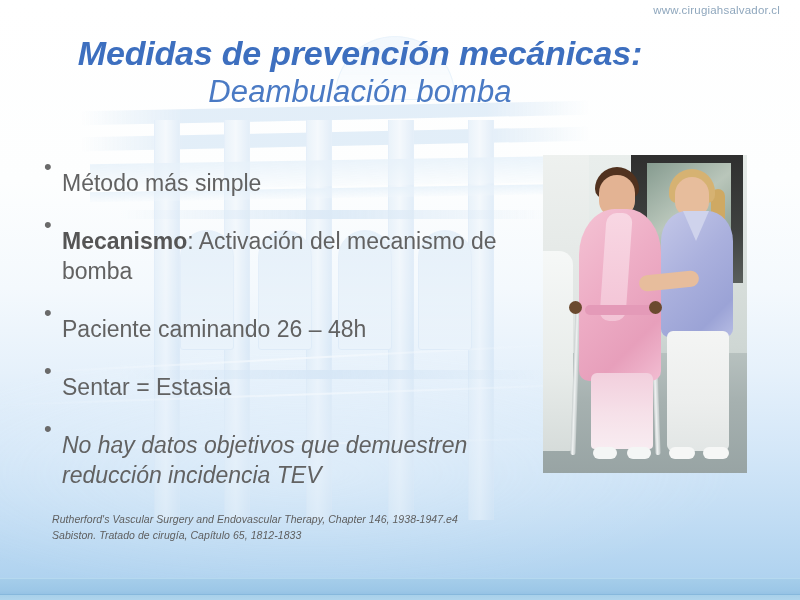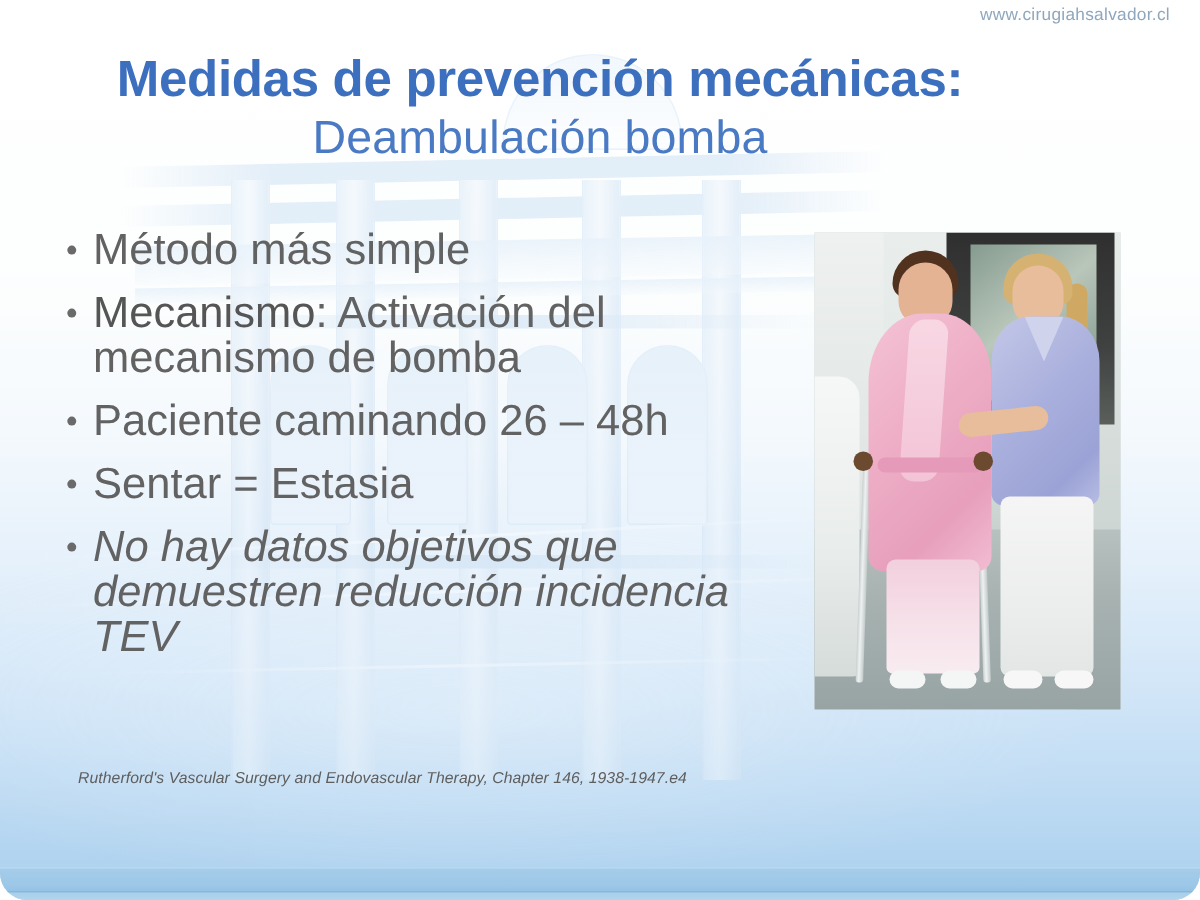--- a/index.html
+++ b/index.html
@@ -15,21 +15,20 @@
       linear-gradient(to bottom,
         #ffffff 0%,
         #fdfefe 30%,
         #f4f9fd 48%,
         #e6f1fb 62%,
         #d4e7f8 75%,
         #c2ddf4 86%,
         #b2d4f0 95%,
         #a9cfee 100%);
     overflow:hidden;
-    border-radius:18px;
   }
   #wm-wrap {
     position:absolute; left:0; top:0; width:800px; height:600px;
     opacity:.55; pointer-events:none;
   }
   .wm-building {
     position:absolute;
     left:120px; top:10px;
     width:430px; height:520px;
   }
@@ -77,21 +76,21 @@
   #site-url {
     position:absolute; right:20px; top:4px;
     font-size:11.5px; letter-spacing:.2px;
     color:#8fa7bd;
     font-family:"Liberation Sans", sans-serif;
   }
 
   
   #title-block {
     position:absolute; left:0; top:36px; width:720px;
-    text-align:center; line-height:1.04;
+    text-align:center; line-height:1.04;font-style:italic;
   }
   #title-line1 {
     display:block;
     font-size:34px; font-weight:bold;
     color:#3d6fbf;
     letter-spacing:-.2px;
   }
   #title-line2 {
     display:block;
     font-size:31px; font-weight:normal;
@@ -110,25 +109,26 @@
   }
   .bullet .dot {
     flex:0 0 auto;
     width:18px;
     color:#6a6a6a;
     font-size:22px;
     line-height:30px;
   }
   .bullet .txt {
     flex:1 1 auto;
-    font-size:29px;
+    font-size:23px;
     line-height:30px;
     color:#626262;
-  }
-  .bullet .txt b { color:#555555; font-weight:normal; }
+    margin-top:16px;
+  }
+  .bullet .txt b { color:#555555; font-weight:bold; }
   .bullet.italic .txt { font-style:italic; }
 
   
   #photo {
     position:absolute;
     left:543px; top:155px;
     width:204px; height:318px;
     overflow:hidden;
     background:#cfd8d6;
     box-shadow:0 0 0 0 rgba(0,0,0,0);
@@ -366,19 +366,20 @@
     <div class="n-arm"></div>
     <div class="n-shoe" style="left:126px;"></div>
     <div class="n-shoe" style="left:160px;"></div>
 
     <div class="crutch-grip" style="left:26px;  top:146px;"></div>
     <div class="crutch-grip" style="left:106px; top:146px;"></div>
   </div>
 
   <div id="citation">
     <div>Rutherford's Vascular Surgery and Endovascular Therapy, Chapter 146, 1938-1947.e4</div>
+    <div>Sabiston. Tratado de cirugía, Capítulo 65, 1812-1833</div>
   </div>
 
   <div id="bottom-bar">
     <div class="bar-line"></div>
   </div>
 
 </div>
 
 </body></html>

